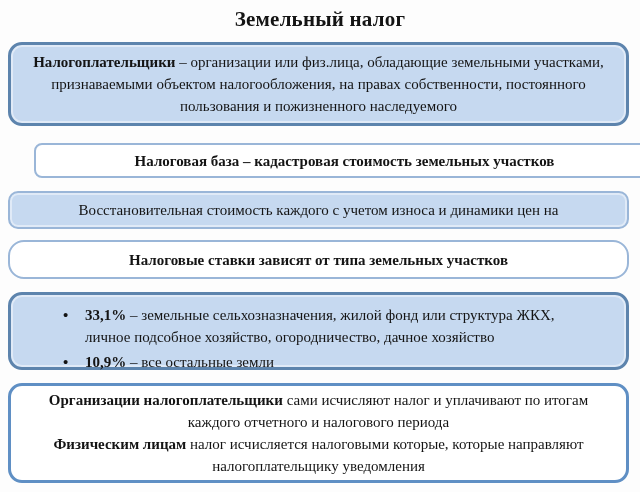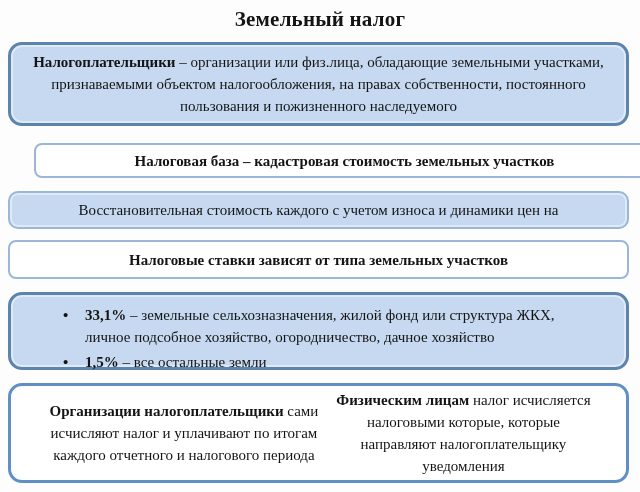--- a/index.html
+++ b/index.html
@@ -32,25 +32,25 @@
     text-align:center;
     font-size:15px;line-height:22px;
   }
   .filled{
     background:var(--box-fill);
     box-shadow:inset 0 0 0 2px rgba(255,255,255,0.45);
   }
   .b1{top:42px;height:84px;border:3px solid var(--border-strong);border-radius:14px;padding:0 16px;justify-content:flex-end;}
   .b2{top:143px;height:35px;border:2px solid var(--border-light);border-radius:8px;font-weight:bold;background:#ffffff;margin-left:26px;}
   .b3{top:191px;height:38px;border:2px solid var(--border-light);border-radius:10px;}
-  .b4{top:240px;height:39px;border:2px solid var(--border-light);border-radius:8px;font-weight:bold;background:#ffffff;}
+  .b4{top:240px;height:39px;border:2px solid var(--border-light);border-radius:16px;font-weight:bold;background:#ffffff;}
   .b5{top:292px;height:78px;border:3px solid var(--border-strong);border-radius:14px;
       display:block;text-align:left;padding:9px 52px 0 46px;}
   .b6{top:383px;height:100px;border:3px solid var(--border-medium);border-radius:14px;
-      flex-direction:row;background:#ffffff;padding:0 28px;}
+      flex-direction:column;background:#ffffff;padding:0 28px;}
   .bullet-list{list-style:none;}
   .bullet-item{display:flex;align-items:flex-start;line-height:22px;margin-bottom:3px;}
   .bullet-dot{flex:0 0 28px;text-align:left;padding-left:6px;font-weight:bold;}
   .bullet-text{flex:1 1 auto;}
   b{font-weight:bold;}
 </style>
 </head>
 <body>
 
 <div class="page">
@@ -74,21 +74,21 @@
   </section>
 
   <section class="box b5 filled">
     <ul class="bullet-list">
       <li class="bullet-item">
         <span class="bullet-dot">•</span>
         <span class="bullet-text"><b>33,1%</b><span> – земельные сельхозназначения, жилой фонд или структура ЖКХ, личное подсобное хозяйство, огородничество, дачное хозяйство</span></span>
       </li>
       <li class="bullet-item">
         <span class="bullet-dot">•</span>
-        <span class="bullet-text"><b>1,5%</b><span> – все остальные земли</span></span>
+        <span class="bullet-text"><b>10,9%</b><span> – все остальные земли</span></span>
       </li>
     </ul>
   </section>
 
   <section class="box b6">
     <p><b>Организации налогоплательщики</b><span> сами исчисляют налог и уплачивают по итогам каждого отчетного и налогового периода</span></p>
     <p><b>Физическим лицам</b><span> налог исчисляется налоговыми которые, которые направляют налогоплательщику уведомления</span></p>
   </section>
 
 </div>

